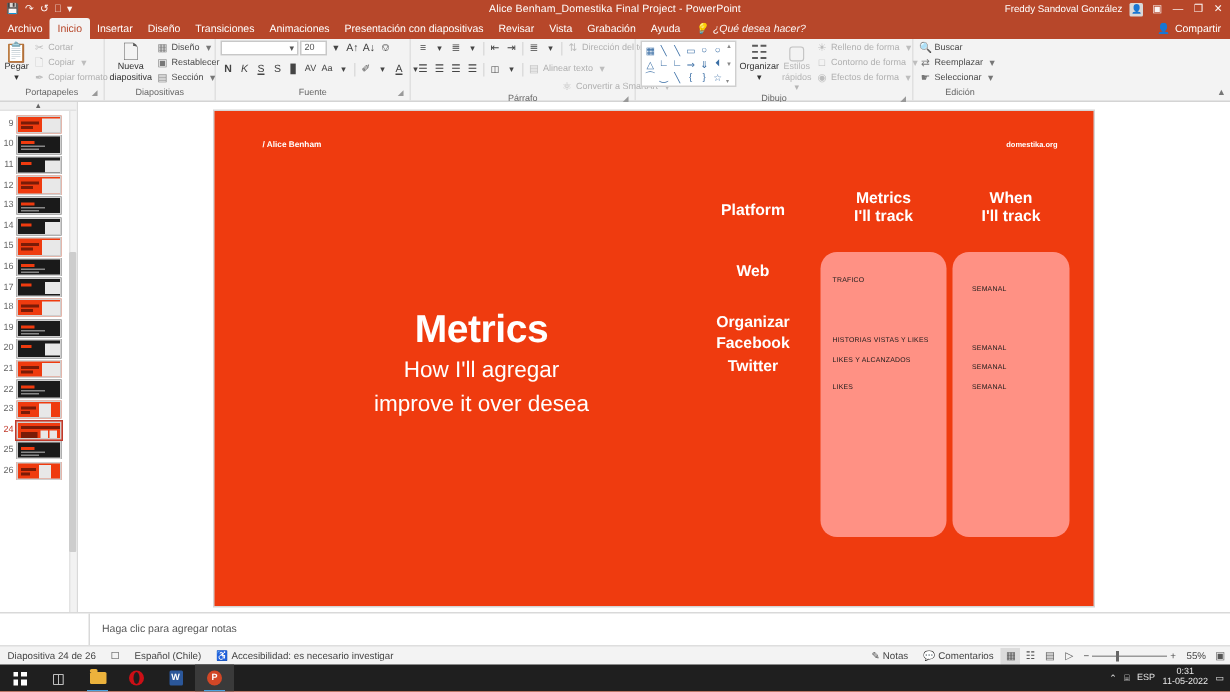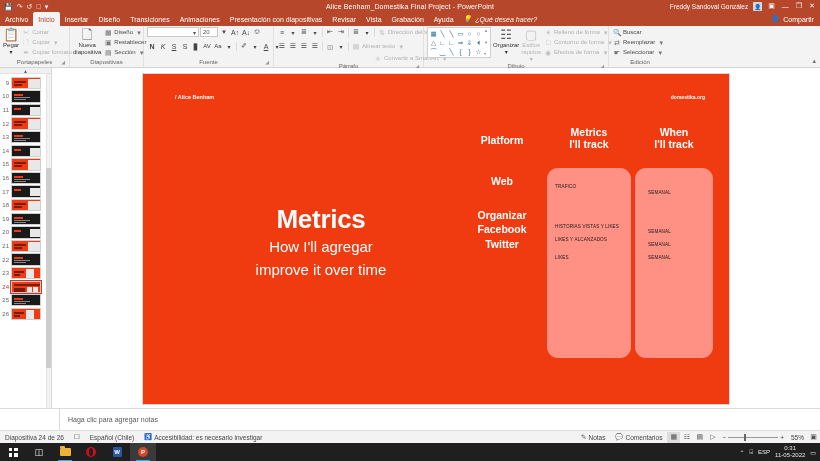--- a/index.html
+++ b/index.html
@@ -656,21 +656,21 @@
     <div class="stage">
       <div class="slide">
         <div class="sl-author">
           <span>/ Alice Benham</span>
         </div>
         <div class="sl-brand">domestika.org</div>
 
         <div class="sl-title">
           <div class="h1">Metrics</div>
           <div class="h2">How I'll agregar</div>
-          <div class="h2">improve it over time</div>
+          <div class="h2">improve it over desea</div>
         </div>
 
         <div class="tbl">
           <div class="colhead ch-platform">Platform</div>
           <div class="colhead ch-metrics">
             <div>Metrics</div>
             <div>I'll track</div>
           </div>
           <div class="colhead ch-when">
             <div>When</div>

